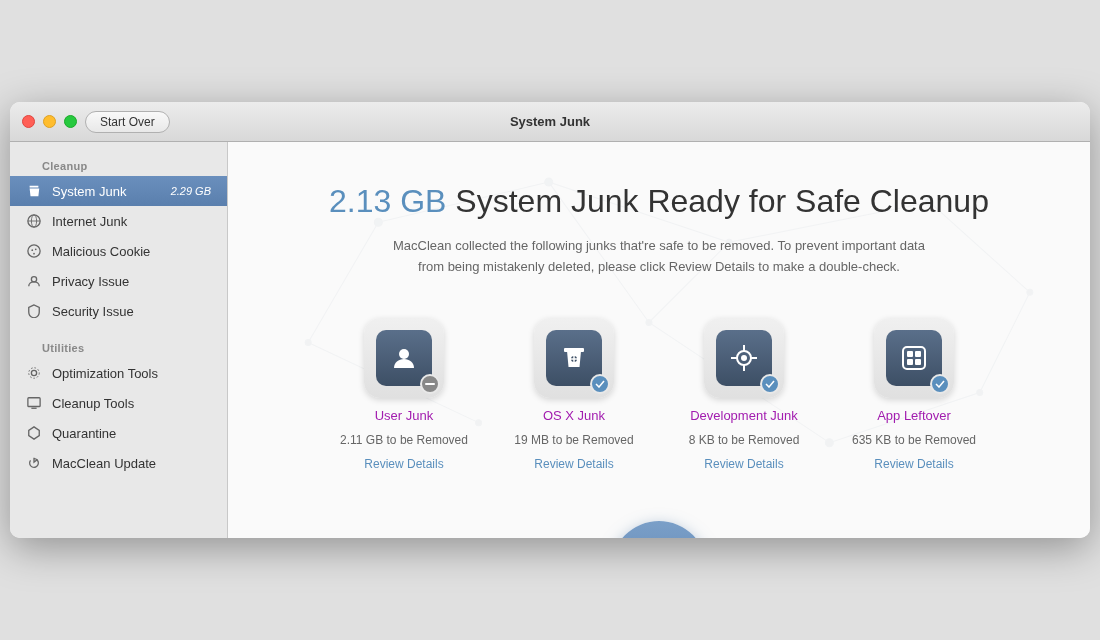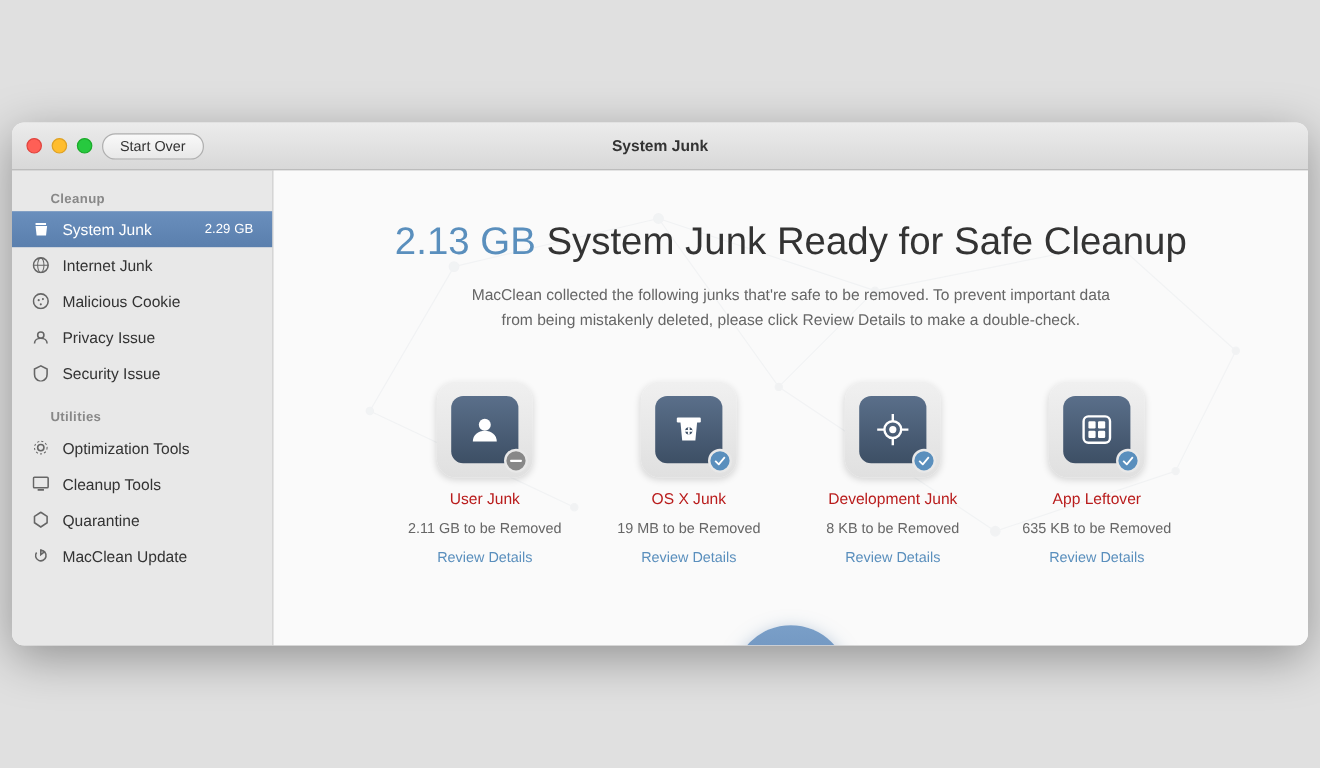--- a/index.html
+++ b/index.html
@@ -113,20 +113,21 @@
       position: relative;
     }
 
     .sidebar-item.active {
       background: linear-gradient(180deg, #6a8fbd 0%, #5a7fad 100%);
       color: white;
     }
 
     .sidebar-item.active .sidebar-badge {
       color: white;
+      font-style: italic;
     }
 
     .sidebar-icon {
       width: 16px;
       height: 16px;
       flex-shrink: 0;
       display: flex;
       align-items: center;
       justify-content: center;
       color: #666;
@@ -265,21 +266,21 @@
       border-radius: 50%;
       display: flex;
       align-items: center;
       justify-content: center;
       border: 2px solid #e8e8e8;
     }
 
     .junk-name {
       font-size: 13px;
       font-weight: 500;
-      color: #b91c1c;
+      color: #a21caf;
       text-align: center;
     }
 
     .junk-size {
       font-size: 12px;
       color: #666;
       text-align: center;
     }
 
     .review-link {

